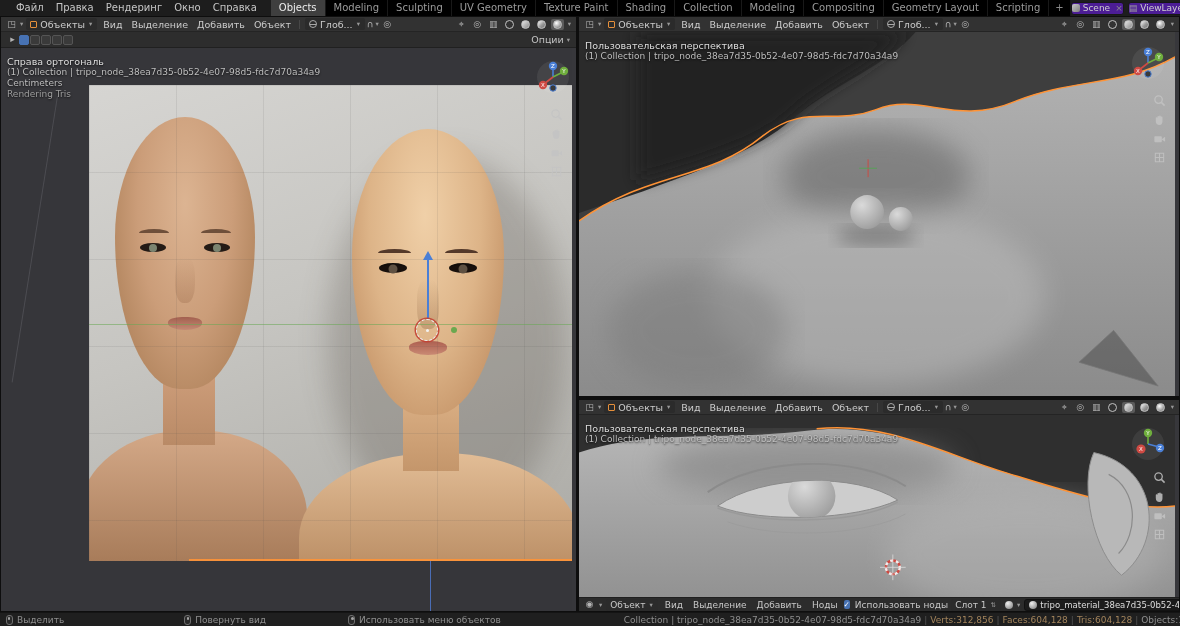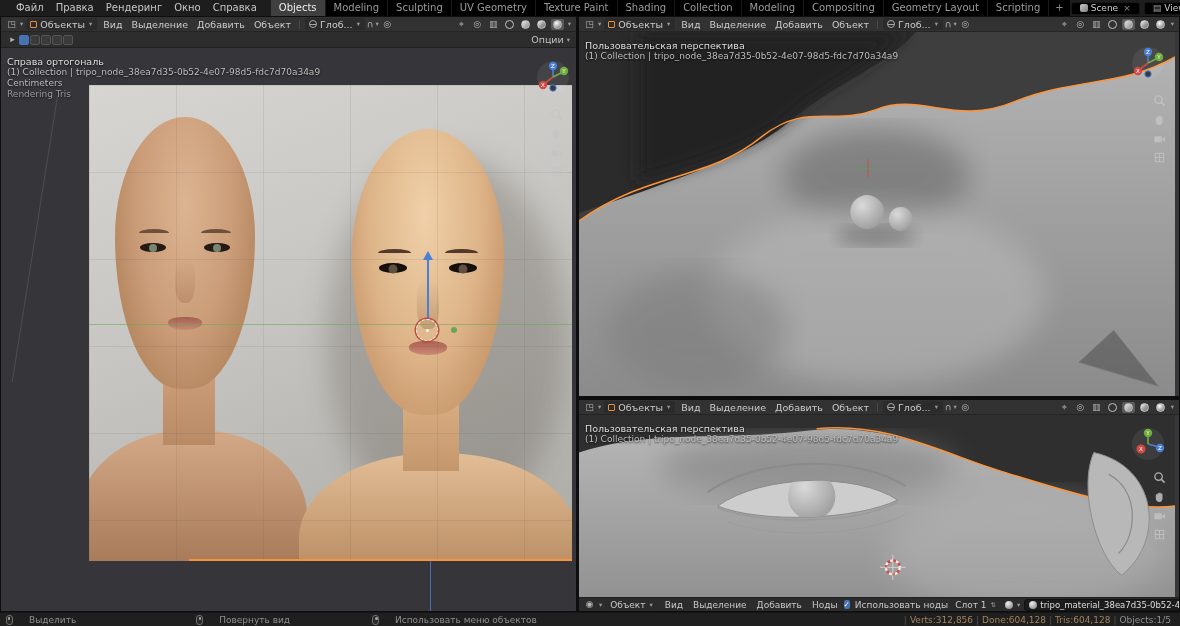--- a/index.html
+++ b/index.html
@@ -9,21 +9,21 @@
 
   
   #topbar{position:absolute;left:0;top:0;width:1180px;height:16px;background:#1d1d1d;display:flex;align-items:center;font-size:10px;color:#c6c6c6;z-index:40}
   .logo{width:13px;height:9px;margin:0 5px;border-radius:45% 55% 50% 50%;background:radial-gradient(circle at 38% 42%,#fff 0 1.5px,#e87d0d 2px 70%,#2d64a0 72%)}
   .tmenu{padding:0 6px;height:16px;line-height:16px;cursor:default;white-space:nowrap}
   .wtabs{display:flex;margin-left:8px;height:16px}
   .wtab{padding:0 8px;line-height:16px;color:#9b9b9b;background:#000000;border-right:1px solid #191919;white-space:nowrap}
   .wtab.active{background:#3f3f3f;color:#ededed}
   .wtab.add{padding:0 6px;color:#8a8a8a}
   .tb-right{margin-left:auto;display:flex;align-items:center;gap:4px;padding-right:5px}
-  .chip{display:flex;align-items:center;gap:3px;height:13px;padding:0 8px;background:#000000;border:1px solid #171717;border-radius:3px;font-size:9px;color:#cfcfcf}
+  .chip{display:flex;align-items:center;gap:3px;height:13px;padding:0 0;background:#4c1d95;border:1px solid #171717;border-radius:3px;font-size:9px;color:#cfcfcf}
   .ico-scene{width:8px;height:8px;border-radius:2px;background:linear-gradient(135deg,#c9c9c9,#7e7e7e)}
   .ico-layers{font-size:9px;color:#9f9f9f}
   .chip .x{color:#8a8a8a;font-size:9px;padding-left:2px}
 
   
   .vp{position:absolute;background:#37373b;overflow:hidden;border:1px solid #0e0e0e}
   #vp-left{left:0;top:16px;width:577px;height:596px}
   #vp-tr{left:578px;top:16px;width:602px;height:381px}
   #vp-br{left:578px;top:399px;width:602px;height:213px}
 
@@ -92,21 +92,21 @@
   .axis-blue{position:absolute;left:429px;top:513px;bottom:0;width:1px;background:#4a6db5;z-index:2}
   .stray{position:absolute;left:56px;top:48px;width:1px;height:290px;background:#5f5f64;opacity:.55;transform:rotate(9deg);transform-origin:top}
 
   
   #shaderbar{position:absolute;left:0;right:0;bottom:0;height:14px;background:#2c2c2c;border-top:1px solid #202020;display:flex;align-items:center;gap:2px;padding:0 4px;font-size:9px;color:#c8c8c8;z-index:8;white-space:nowrap}
   .checkbox{width:9px;height:9px;background:var(--accent);border-radius:2px;color:#fff;font-size:7.5px;line-height:9px;text-align:center;margin-right:3px}
   .matfield{display:flex;align-items:center;gap:3px;background:#1c1c1c;border:1px solid #121212;border-radius:3px;padding:0 4px;height:12px;font-size:8.5px;color:#dedede}
   .matball{width:8px;height:8px;border-radius:50%;background:radial-gradient(circle at 35% 30%,#efefef,#777)}
 
   #statusbar{position:absolute;left:0;top:612px;width:1180px;height:14px;background:#1f1f1f;border-top:1px solid #141414;display:flex;align-items:center;font-size:9px;color:#8f8f8f;padding:0 6px;gap:0;z-index:40;white-space:nowrap}
-  .sb-item{display:flex;align-items:center;gap:16px;margin-right:120px}
+  .sb-item{display:flex;align-items:center;gap:4px;margin-right:120px}
   .sb-item:nth-child(2){margin-right:82px}
   .mouse{width:7px;height:10px;border:1px solid #6f6f6f;border-radius:3px;position:relative;background:#2a2a2a}
   .mouse::before{content:"";position:absolute;top:1px;width:2.5px;height:3.5px;background:#a5a5a5;border-radius:2px}
   .mouse.lmb::before{left:0.5px}
   .mouse.mmb::before{left:2px;width:2px}
   .mouse.rmb::before{right:0.5px}
   .sb-right{margin-left:auto;display:flex;align-items:center}
   .sb-seg{padding:0 3px}
   .sb-seg.warm{color:var(--stat_warm)}
   .sb-sep{color:#555}
@@ -545,24 +545,25 @@
     </div>
     <div class="sb-item">
       <span class="mouse mmb"></span>
       <span>Повернуть вид</span>
     </div>
     <div class="sb-item">
       <span class="mouse rmb"></span>
       <span>Использовать меню объектов</span>
     </div>
     <div class="sb-right">
+      <span class="sb-seg">Collection | tripo_node_38ea7d35-0b52-4e07-98d5-fdc7d70a34a9</span>
       <span class="sb-sep">|</span>
       <span class="sb-seg warm">Verts:312,856</span>
       <span class="sb-sep">|</span>
-      <span class="sb-seg warm">Done:604,128</span>
+      <span class="sb-seg warm">Faces:604,128</span>
       <span class="sb-sep">|</span>
       <span class="sb-seg warm">Tris:604,128</span>
       <span class="sb-sep">|</span>
       <span class="sb-seg">Objects:1/5</span>
 
     </div>
   </div>
 
 </div>
 

